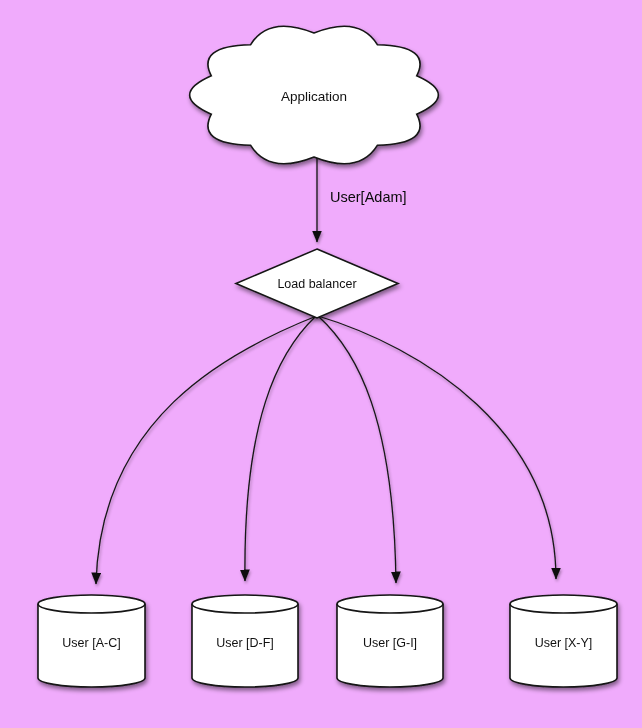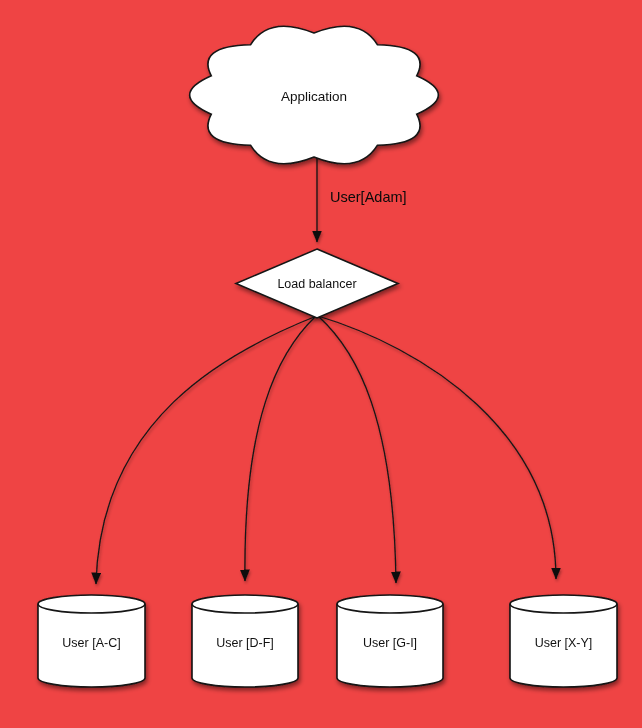--- a/index.html
+++ b/index.html
@@ -5,21 +5,21 @@
   html, body {
     margin: 0;
     padding: 0;
     background: #ffffff;
     font-family: "Liberation Sans", "DejaVu Sans", sans-serif;
   }
   .canvas {
     position: relative;
     width: 642px;
     height: 728px;
-    background: #ef4444;
+    background: #f0abfc;
     overflow: hidden;
   }
   svg { display: block; }
   .shape {
     fill: #ffffff;
     stroke: #141414;
     stroke-width: 1.6;
   }
   .shape-shadow { filter: url(#softShadow); }
   .edge {

